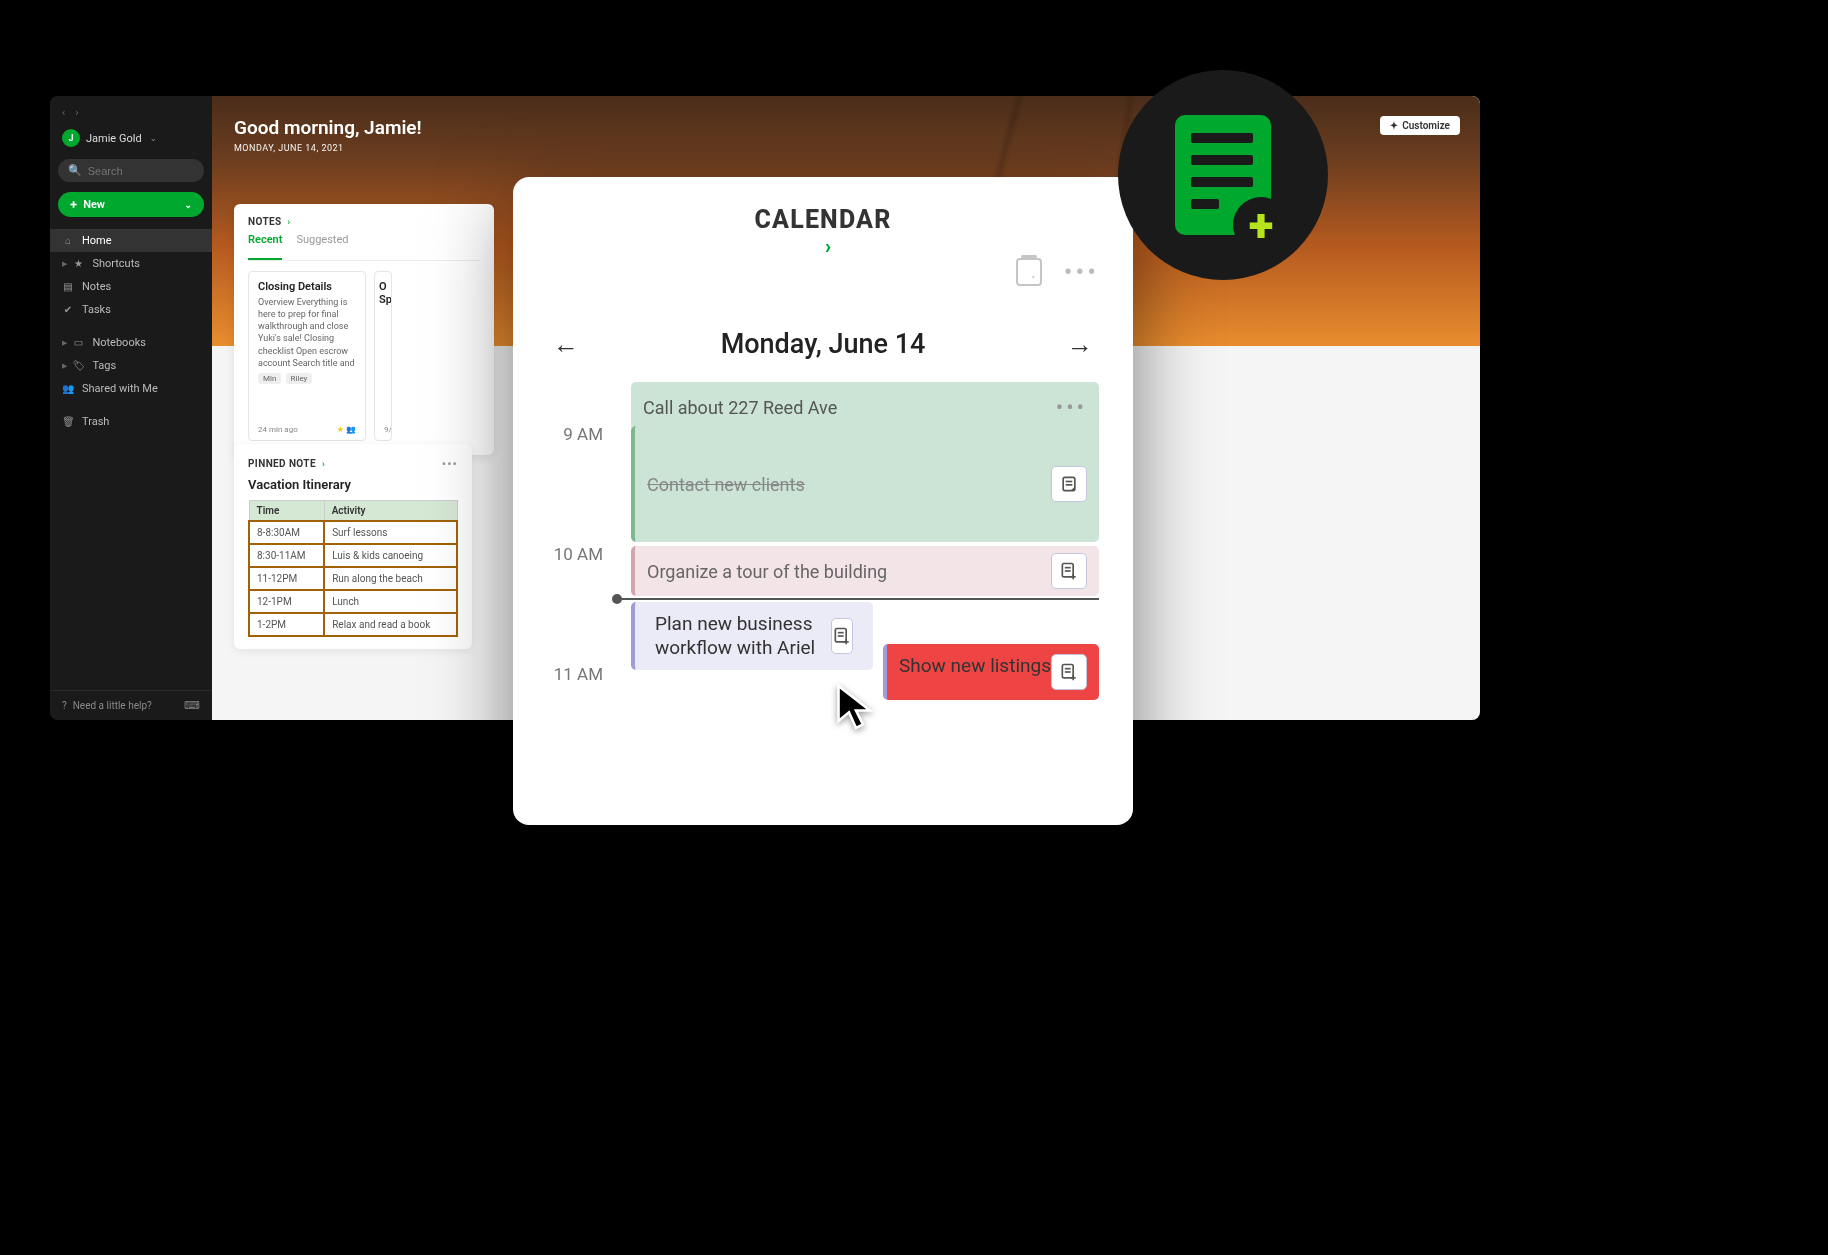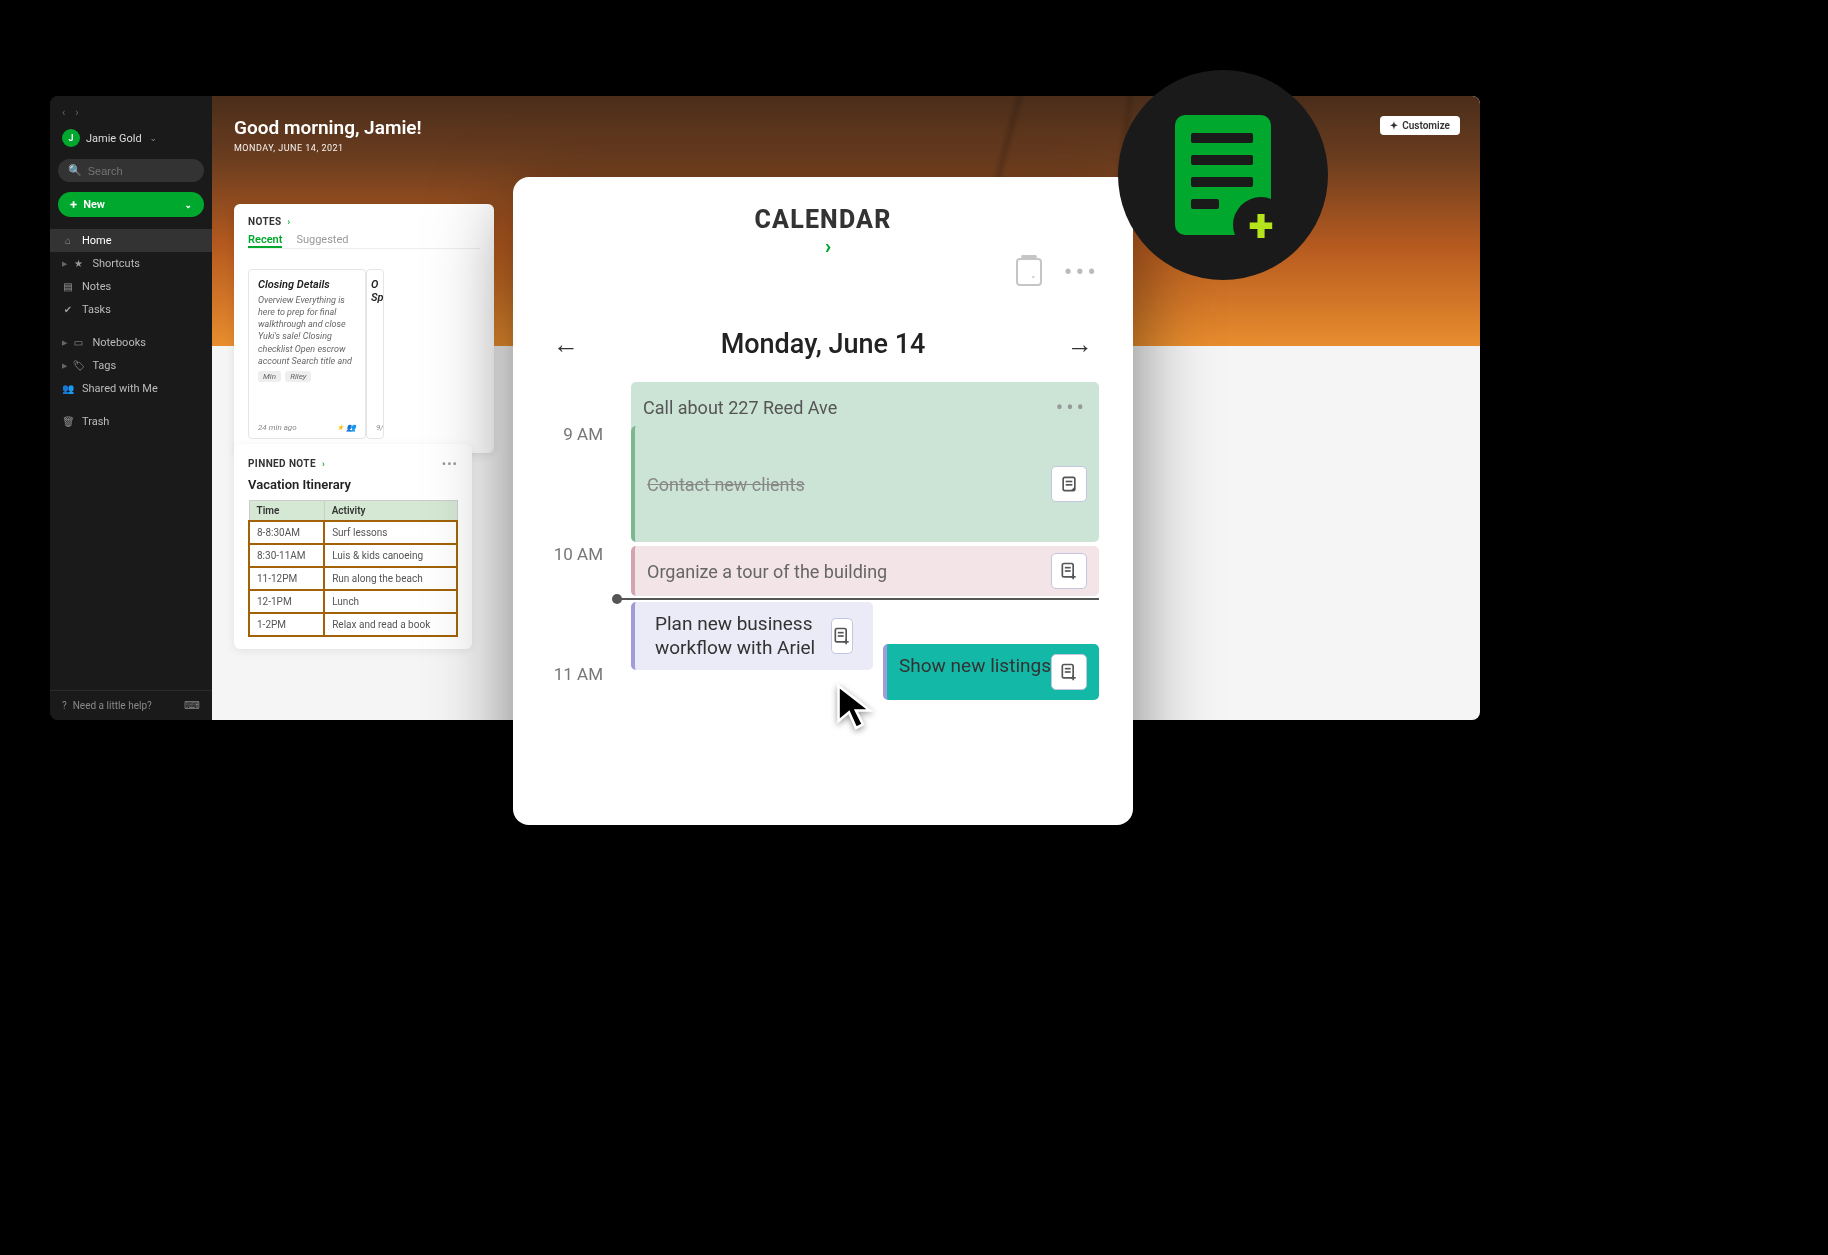--- a/index.html
+++ b/index.html
@@ -40,23 +40,23 @@
 .customize-btn { position: absolute; right: 20px; top: 20px; background: #fff; color: #333; border-radius: 4px; padding: 4px 10px; font-size: 10px; font-weight: 600; display: flex; align-items: center; gap: 4px; z-index: 2; }
 
 
 .widgets { position: absolute; left: 22px; right: 22px; top: 108px; display: flex; gap: 14px; }
 .widget-card { background: #fff; border-radius: 6px; padding: 12px 14px 14px; flex: 1; min-width: 0; box-shadow: 0 2px 10px rgba(0,0,0,0.1); }
 .widget-header { display: flex; align-items: center; gap: 6px; }
 .widget-title { font-size: 10px; font-weight: 700; letter-spacing: 0.4px; color: #333; }
 .widget-chev { color: #00a82d; font-size: 9px; font-weight: bold; }
 .widget-menu { margin-left: auto; color: #999; font-size: 13px; letter-spacing: 1px; }
 .tabs { display: flex; gap: 14px; margin-top: 6px; border-bottom: 1px solid #eee; }
-.tab { font-size: 11px; color: #999; padding-bottom: 0; cursor: pointer; }
+.tab { font-size: 11px; color: #999; padding-bottom: 12px; cursor: pointer; }
 .tab.active { color: #00a82d; border-bottom: 2px solid #00a82d; font-weight: 600; }
-.note-cards { display: flex; margin-top: 20px; font-style: italic; }
+.note-cards { display: flex; gap: 8px; margin-top: 10px; }
 .note-card { border: 1px solid #e5e5e5; border-radius: 4px; width: 118px; height: 170px; padding: 8px 9px; position: relative; font-size: 9px; color: #555; overflow: hidden; }
 .note-card h4 { font-size: 11px; font-weight: 600; color: #222; margin-bottom: 3px; }
 .note-card .preview { line-height: 1.35; font-size: 9px; color: #666; max-height: 95px; overflow: hidden; }
 .note-card .illus { width: 100%; height: 80px; margin-top: 4px; background: linear-gradient(135deg, #f0f8e8 0%, #e8f5d8 100%); border-radius: 3px; position: relative; }
 .note-card .illus::after { content: ""; position: absolute; left: 10px; right: 10px; top: 15px; bottom: 10px; border: 3px solid #00a82d; clip-path: polygon(0 100%, 0 40%, 50% 0, 100% 40%, 100% 100%); }
 .note-card .chip { display: inline-block; background: #eee; border-radius: 3px; padding: 1px 5px; font-size: 8px; color: #666; margin-right: 2px; margin-top: 4px; }
 .note-card .footer { position: absolute; bottom: 6px; left: 9px; right: 9px; font-size: 8px; color: #888; display: flex; align-items: center; }
 .note-card .footer .star { color: #f5c518; margin-left: auto; margin-right: 2px; }
 .note-card .footer .share { color: #00a82d; }
 .pinned-widget { position: absolute; left: 22px; top: 348px; width: 238px; background: #fff; border-radius: 6px; padding: 12px 14px; box-shadow: 0 2px 10px rgba(0,0,0,0.08); }
@@ -84,21 +84,21 @@
 .cal-events { flex: 1; position: relative; }
 .ev { position: absolute; left: 14px; right: 0; border-radius: 5px; font-size: 18px; padding: 6px 12px; display: flex; align-items: center; }
 .ev .ev-more { margin-left: auto; color: #999; font-size: 22px; letter-spacing: 3px; }
 .ev .ev-note-btn { margin-left: auto; width: 36px; height: 36px; border: 1.5px solid #c5c5e0; border-radius: 5px; background: #fff; display: flex; align-items: center; justify-content: center; }
 .ev .ev-note-btn svg { width: 20px; height: 20px; }
 .ev1 { top: -42px; height: 51px; background: #cce4d6; color: #555; }
 .ev2 { top: 2px; height: 116px; background: #cce4d6; border-left: 4px solid #7bb88f; color: #888; }
 .ev2 .ev-label { text-decoration: line-through; }
 .ev3 { top: 122px; height: 50px; background: #f3e4e7; border-left: 4px solid #d4a5af; color: #666; }
 .ev4 { top: 176px; left: 14px; width: 242px; height: auto; background: #ebeaf7; border-left: 4px solid #a09bd9; color: #333; font-size: 19px; line-height: 1.25; padding: 10px 20px; align-items: center; }
-.ev5 { top: 208px; left: 266px; right: 0; height: auto; background: #14b8a6; border-left: 4px solid #a09bd9; color: #333; font-size: 19px; line-height: 1.25; padding: 10px 12px; align-items: flex-start; width: auto; }
+.ev5 { top: 208px; left: 266px; right: 0; height: auto; background: #ef4444; border-left: 4px solid #a09bd9; color: #333; font-size: 19px; line-height: 1.25; padding: 10px 12px; align-items: flex-start; width: auto; }
 .now-line { position: absolute; left: 0; right: 0; top: 172px; height: 2px; background: #555; }
 .now-line::before { content: ""; position: absolute; left: -5px; top: -4px; width: 10px; height: 10px; background: #555; border-radius: 50%; }
 
 
 .cursor { position: absolute; left: 835px; top: 682px; z-index: 10; pointer-events: none; }
 .cursor svg { width: 42px; height: 50px; filter: drop-shadow(0 2px 3px rgba(0,0,0,0.4)); }
 
 
 .float-badge { position: absolute; right: 500px; top: 70px; width: 210px; height: 210px; border-radius: 50%; background: #1a1a1a; display: flex; align-items: center; justify-content: center; z-index: 20; }
 .float-badge .doc { width: 96px; height: 120px; background: #00a82d; border-radius: 10px; position: relative; }

